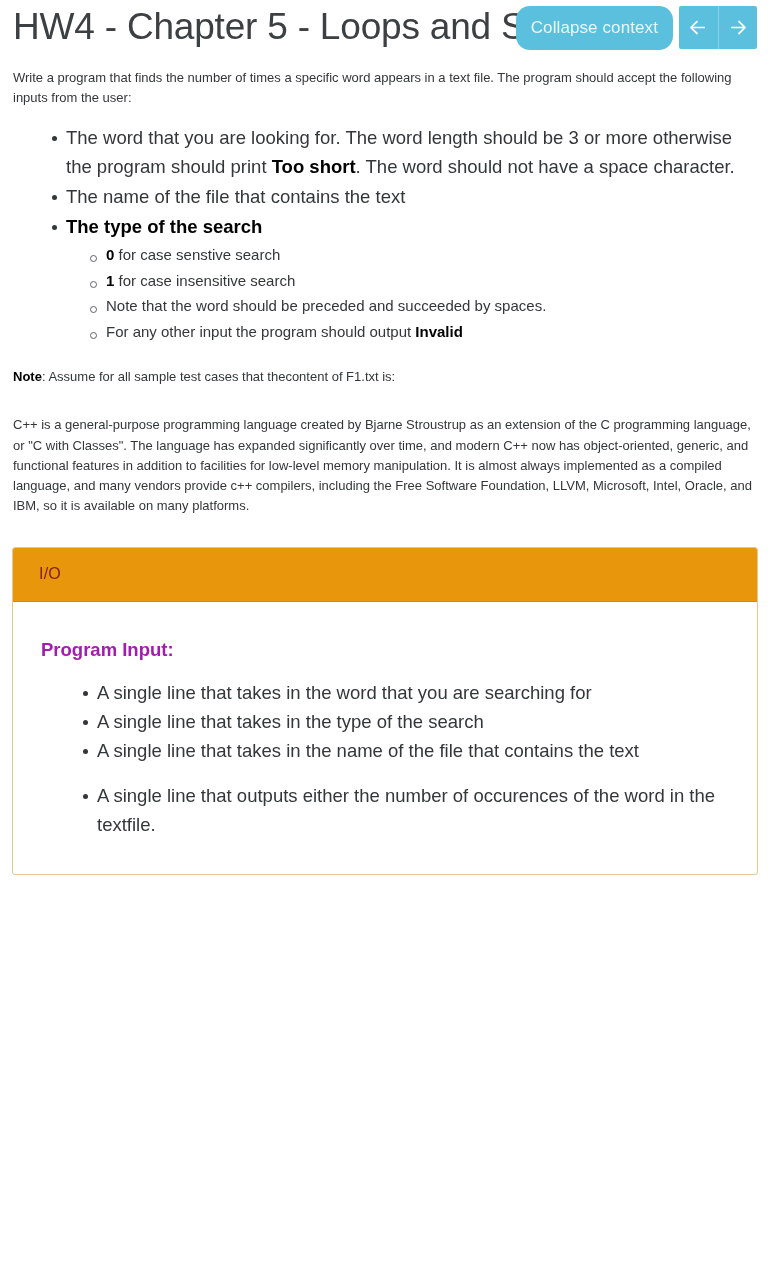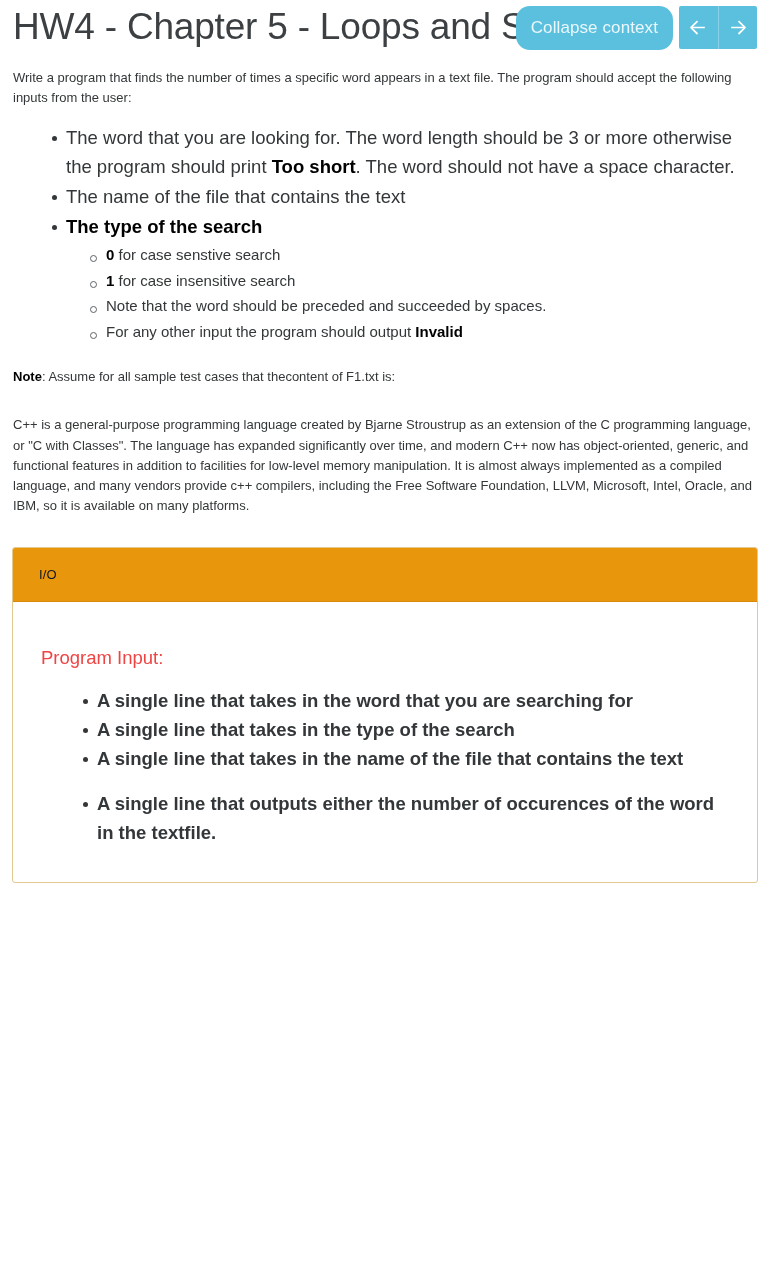--- a/index.html
+++ b/index.html
@@ -141,39 +141,38 @@
     border-radius: 3px;
     background: #ffffff;
   }
   .panel-head {
     background: #e8960c;
     padding: 17px 26px 18px 26px;
     border-bottom: 1px solid #d9890a;
     border-radius: 2px 2px 0 0;
   }
   .panel-head-title {
-    color: #0f172a;
-    font-size: 13px;
+    color: #7f1d1d;
+    font-size: 16px;
     line-height: 1;
     letter-spacing: .2px;
   }
   .panel-body { padding: 26px 28px 34px 28px; }
   .panel-body h4 {
     font-size: 18.5px;
-    font-weight: 400;
-    color: #ef4444;
-    margin: 16px 0 0 0;
+    font-weight: 700;
+    color: #a21caf;
+    margin: 8px 0 0 0;
     line-height: 1.5;
   }
   .panel-body h4.second { margin-top: 22px; }
   .panel-body ul {
     margin: 16px 0 0 0;
     padding-left: 56px;
     list-style: none;
-    font-weight: bold;
   }
   .panel-body ul li {
     position: relative;
     font-size: 18.5px;
     line-height: 1.565;
     color: #333739;
   }
   .panel-body ul li::before {
     content: "";
     position: absolute;

